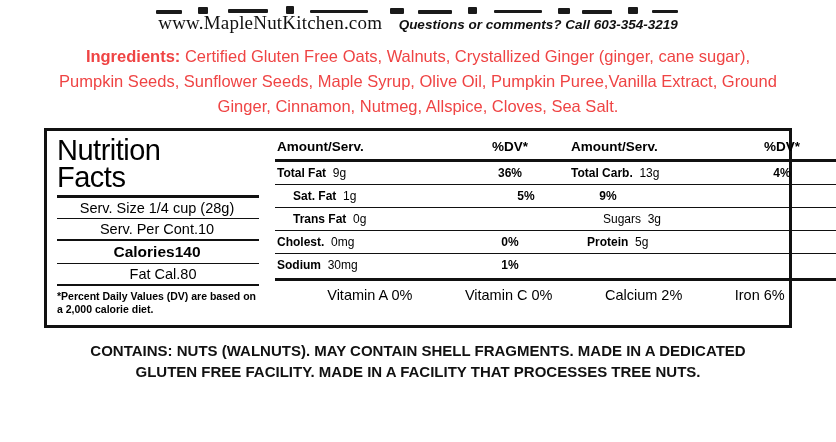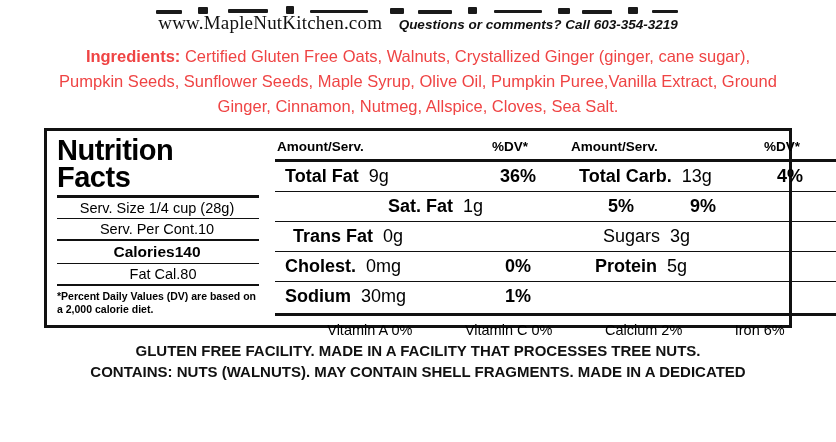--- a/index.html
+++ b/index.html
@@ -83,21 +83,21 @@
 
   
   .nf-left {
     width: 212px;
     flex: 0 0 212px;
     padding: 2px 6px 0 4px;
     box-sizing: border-box;
   }
   .nf-title {
     font-family: "Liberation Sans", sans-serif;
-    font-weight: bold;
+    font-weight: normal;
     font-size: 29px;
     line-height: 0.92;
     letter-spacing: -0.5px;
   }
   .rule-thick { border-top: 3px solid #111; margin: 4px 0 0 0; }
   .rule-thin  { border-top: 1.5px solid #111; margin: 0; }
   .rule-med   { border-top: 2px solid #111; margin: 0; }
 
   .nf-row {
     display: flex;
@@ -125,24 +125,23 @@
     flex-direction: column;
   }
   .nf-head {
     display: flex;
     font-weight: bold;
     font-size: 13.5px;
     padding: 4px 0 5px 2px;
   }
   .nf-grid-row {
     display: flex;
-    font-size: 18px;
+    font-size: 12px;
     padding: 4px 0 4px 2px;
     border-top: 1.5px solid #111;
-    justify-content: center;
   }
   .nf-grid-row.first { border-top: 3px solid #111; }
   .c1 { width: 190px; flex: 0 0 190px; }
   .c2 { width: 86px; flex: 0 0 86px; text-align: center; }
   .c3 { width: 190px; flex: 0 0 190px; text-align: left; padding-left: 18px; box-sizing: border-box;}
   .c4 { width: 78px; flex: 0 0 78px; text-align: center; }
   .nf-grid-row .c1 b, .nf-grid-row .c3 b { font-weight: bold; }
   .nf-grid-row .c2, .nf-grid-row .c4 { font-weight: bold; }
   .sub { padding-left: 16px; }
   .sub3 { padding-left: 34px; }
@@ -268,17 +267,17 @@
         <span>Vitamin A 0%</span>
         <span>Vitamin C 0%</span>
         <span>Calcium 2%</span>
         <span>Iron 6%</span>
       </div>
     </div>
 
   </div>
 
   <div class="contains">
+    <div>CONTAINS: NUTS (WALNUTS). MAY CONTAIN SHELL FRAGMENTS. MADE IN A DEDICATED</div>
     <div>GLUTEN FREE FACILITY. MADE IN A FACILITY THAT PROCESSES TREE NUTS.</div>
-    <div>CONTAINS: NUTS (WALNUTS). MAY CONTAIN SHELL FRAGMENTS. MADE IN A DEDICATED</div>
   </div>
 
 </div>
 
 </body></html>

